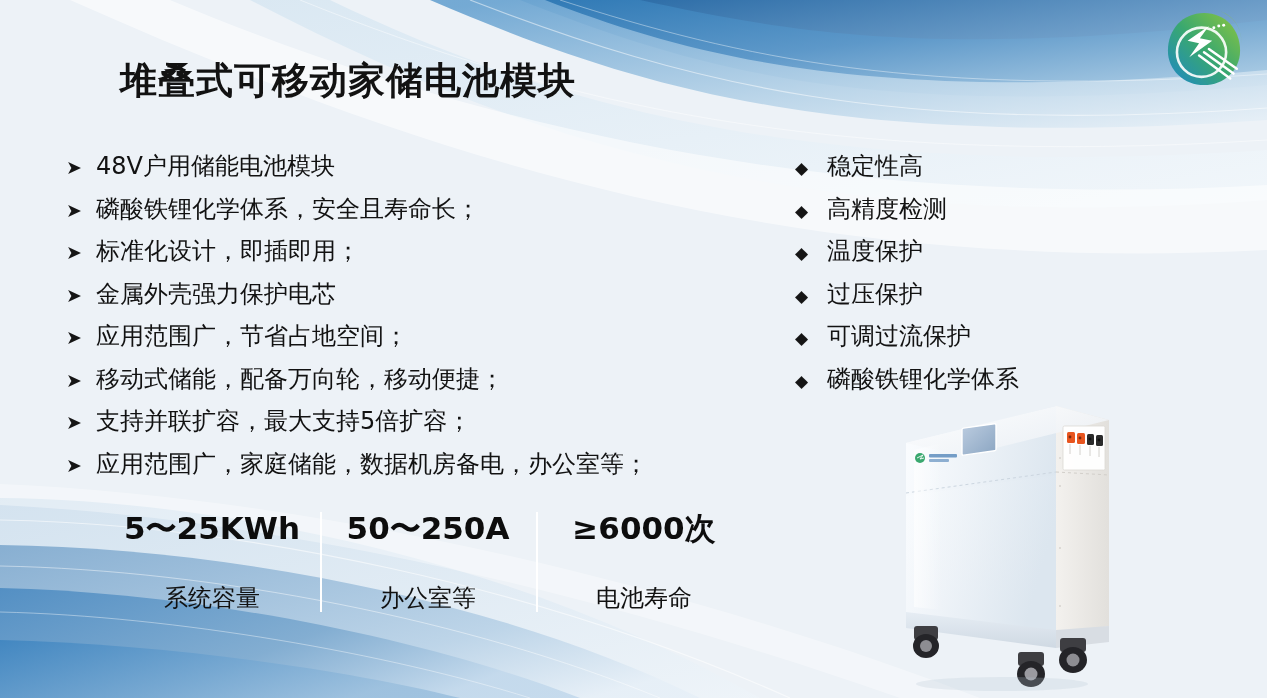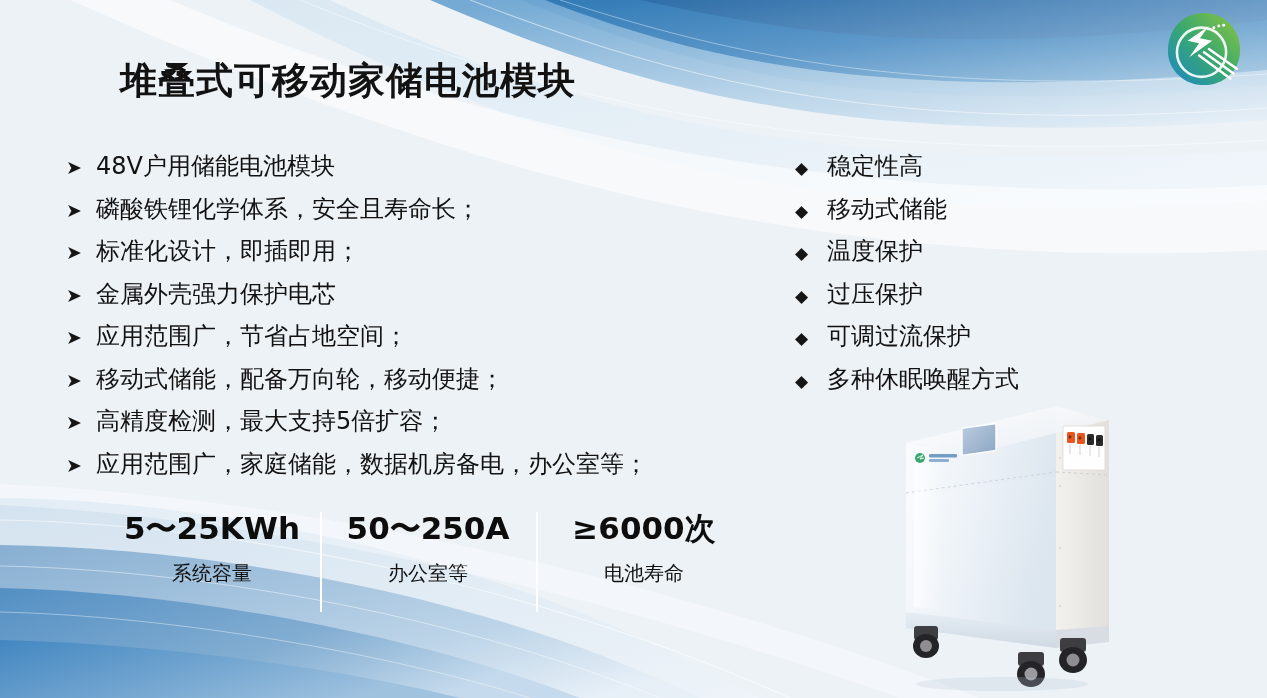--- a/index.html
+++ b/index.html
@@ -108,22 +108,22 @@
   .stat-value {
     font-size: 31px;
     font-weight: bold;
     color: #0d0d0d;
     letter-spacing: 0px;
     white-space: nowrap;
     font-family: "DejaVu Sans", "Liberation Sans", sans-serif;
     text-align: right;
   }
   .stat-label {
-    margin-top: 10px;
-    font-size: 20px;
+    margin-top: 32px;
+    font-size: 24px;
     color: #111111;
     white-space: nowrap;
     font-family: "DejaVu Sans", "Liberation Sans", sans-serif;
   }
 
   
   #product {
     position: absolute;
     left: 872px;
     top: 398px;
@@ -248,52 +248,52 @@
     <div class="bullet-row">
       <span class="bullet-mark">➤</span>
       <span class="bullet-text">应用范围广，节省占地空间；</span>
     </div>
     <div class="bullet-row">
       <span class="bullet-mark">➤</span>
       <span class="bullet-text">移动式储能，配备万向轮，移动便捷；</span>
     </div>
     <div class="bullet-row">
       <span class="bullet-mark">➤</span>
-      <span class="bullet-text">高精度检测，最大支持5倍扩容；</span>
+      <span class="bullet-text">支持并联扩容，最大支持5倍扩容；</span>
     </div>
     <div class="bullet-row">
       <span class="bullet-mark">➤</span>
       <span class="bullet-text">应用范围广，家庭储能，数据机房备电，办公室等；</span>
     </div>
   </div>
 
   <div id="right-col" class="bullet-col">
     <div class="bullet-row">
       <span class="bullet-mark">◆</span>
       <span class="bullet-text">稳定性高</span>
     </div>
     <div class="bullet-row">
       <span class="bullet-mark">◆</span>
-      <span class="bullet-text">移动式储能</span>
+      <span class="bullet-text">高精度检测</span>
     </div>
     <div class="bullet-row">
       <span class="bullet-mark">◆</span>
       <span class="bullet-text">温度保护</span>
     </div>
     <div class="bullet-row">
       <span class="bullet-mark">◆</span>
       <span class="bullet-text">过压保护</span>
     </div>
     <div class="bullet-row">
       <span class="bullet-mark">◆</span>
       <span class="bullet-text">可调过流保护</span>
     </div>
     <div class="bullet-row">
       <span class="bullet-mark">◆</span>
-      <span class="bullet-text">多种休眠唤醒方式</span>
+      <span class="bullet-text">磷酸铁锂化学体系</span>
     </div>
   </div>
 
   <div id="stats">
     <div class="stat-cell">
       <div class="stat-value">5〜25KWh</div>
       <div class="stat-label">系统容量</div>
     </div>
     <div class="stat-cell">
       <div class="stat-value">50〜250A</div>

